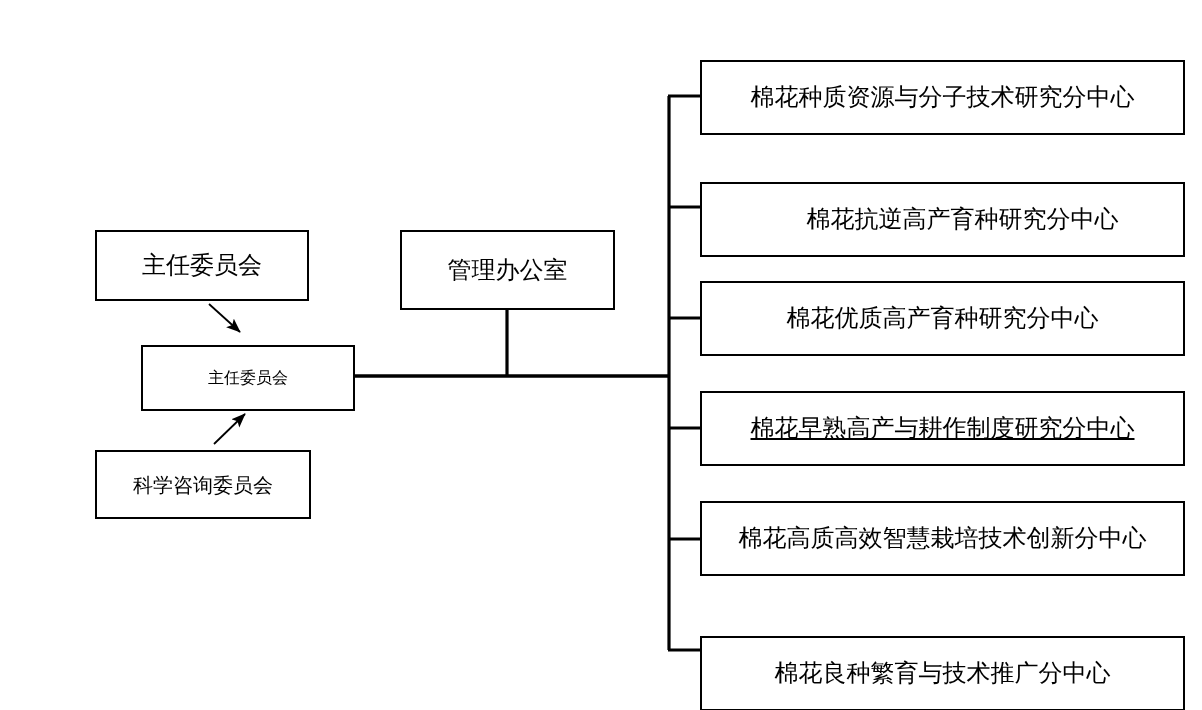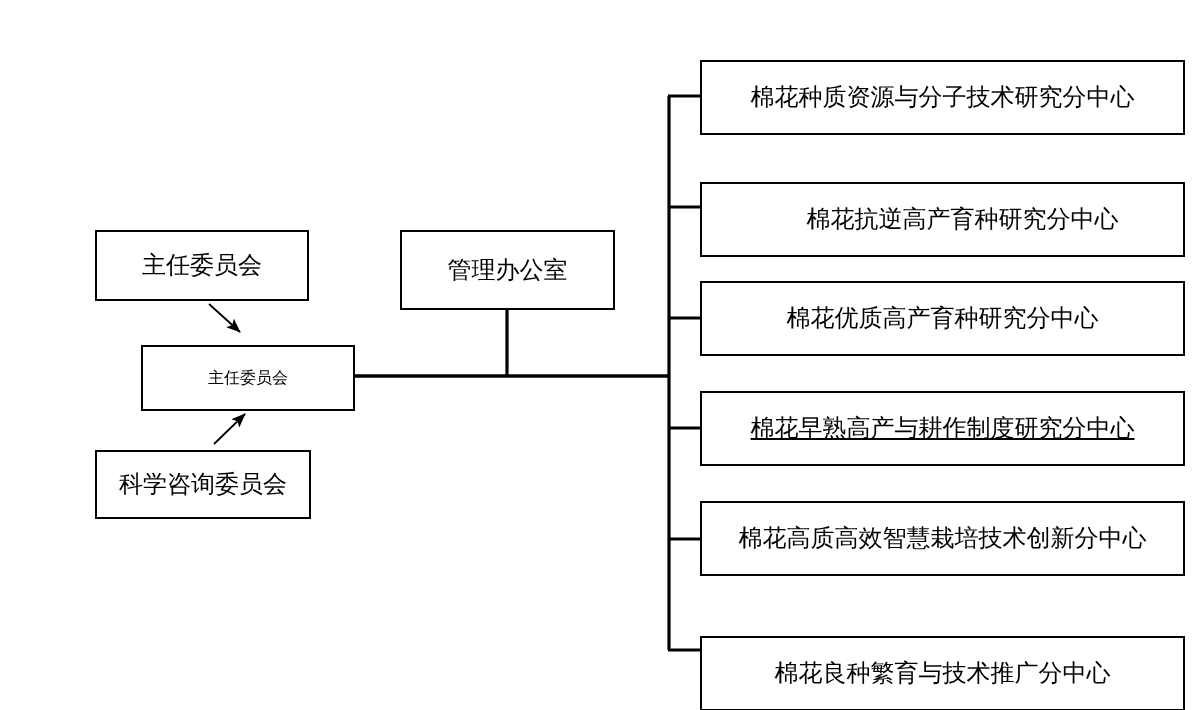--- a/index.html
+++ b/index.html
@@ -45,21 +45,21 @@
   .box-mgmt-committee {
     left: 95px;  top: 230px;  width: 214px; height: 71px;
     font-size: 24px;
   }
   .box-director-committee {
     left: 141px; top: 345px;  width: 214px; height: 66px;
     font-size: 16px;
   }
   .box-advisory-committee {
     left: 95px;  top: 450px;  width: 216px; height: 69px;
-    font-size: 24px;
+    font-size: 20px;
   }
   
   .box-mgmt-office {
     left: 400px; top: 230px;  width: 215px; height: 80px;
     font-size: 24px;
   }
   
   .box-subcenter {
     left: 700px;
     width: 485px;

